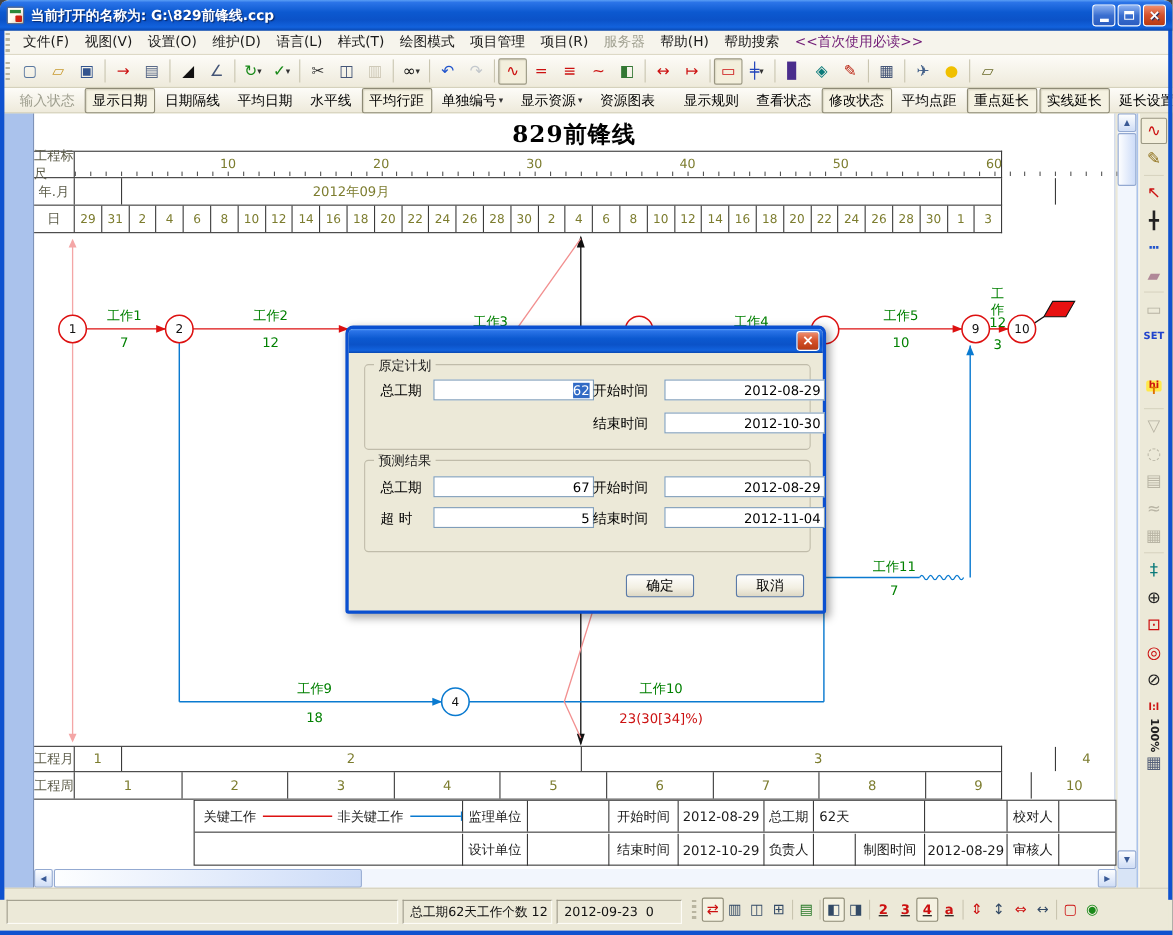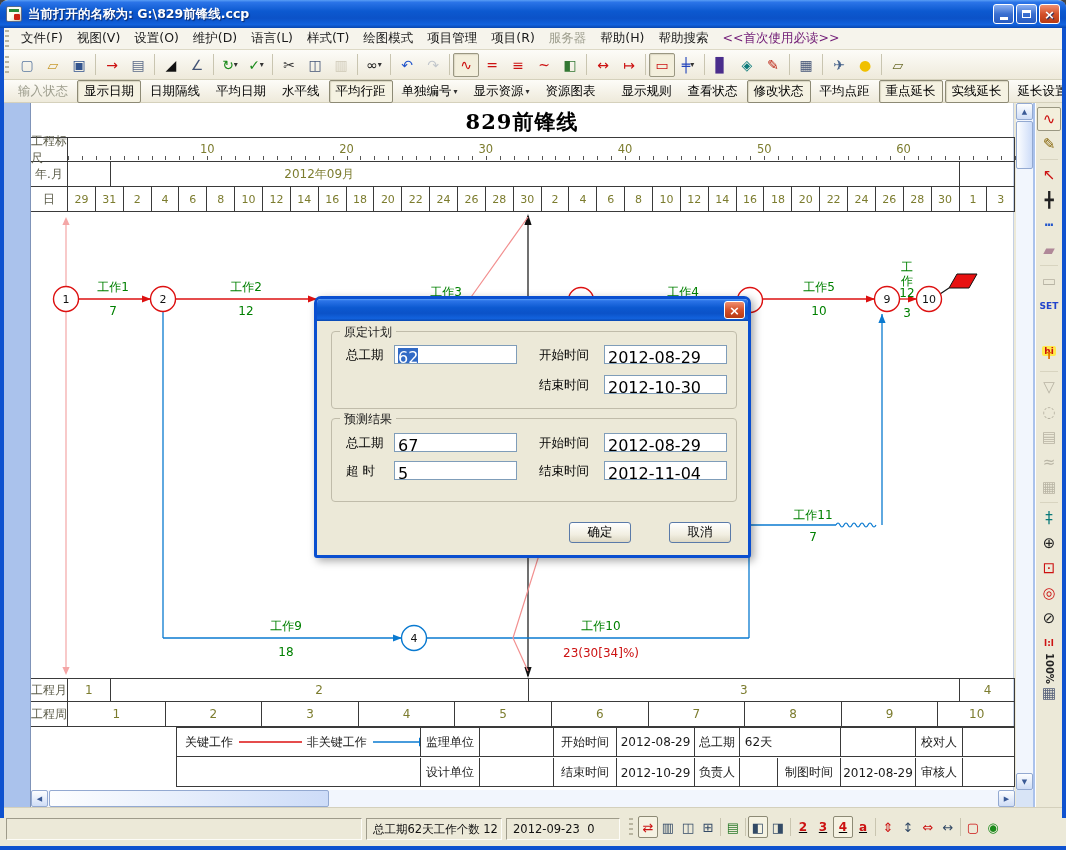--- a/index.html
+++ b/index.html
@@ -48,21 +48,21 @@
   .t2btn.disabled { color:#9e9e8e; }
   .t2btn .caret { font-size:8px; color:#333; }
 
   
   .strip { position:absolute; background:#aac2ec; }
   .canvas { position:absolute; left:30px; top:103px; width:984px; height:704px; background:#fff;
     border-left:1px solid #7f93b8; border-right:1px solid #c3cfe4; z-index:10; }
   .chart-title { position:absolute; left:0; right:0; top:5px; text-align:center;
     font-family:"DejaVu Serif",serif; font-size:21px; font-weight:bold; letter-spacing:1px; }
 
-  .tt-row, .br-row { position:absolute; left:0; width:984px; }
+  .tt-row, .br-row { position:absolute; left:0; width:880px; }
   .cell-label { position:absolute; left:0; top:0; bottom:0; width:37px; border-right:1px solid #3a3a3a;
     display:flex; align-items:center; justify-content:center; font-size:12px; color:#5d5d4a; }
   .tick { position:absolute; bottom:1px; width:1px; height:4px; background:#555; }
   .ruler-num { position:absolute; top:4px; transform:translateX(-50%); font-size:11.5px; color:#7c7c2e; }
   .span-cell { position:absolute; top:0; bottom:0; display:flex; align-items:center; justify-content:center;
     font-size:12px; color:#7c7c2e; border-left:1px solid #3a3a3a; overflow:hidden; }
   .span-cell.first { border-left:none; }
   .day-flex { position:absolute; left:37px; right:0; top:0; bottom:0; display:flex; }
   .day-cell { flex:1; border-left:1px solid #3a3a3a; display:flex; align-items:center; justify-content:center;
     font-size:11px; color:#7c7c2e; }
@@ -110,22 +110,22 @@
   .dialog { position:absolute; left:283px; top:193px; width:437px; height:262px; background:#ece9d8;
     border:3px solid #0a4fd0; border-radius:7px 7px 3px 3px; box-shadow:3px 3px 8px rgba(0,0,0,0.35); z-index:30; }
   .dlg-title { position:absolute; left:0; top:0; width:431px; height:22px; border-radius:4px 4px 0 0;
     background:linear-gradient(180deg,#5a9ef5 0%,#2b74e8 8%,#0c59d0 40%,#0b52c8 65%,#1262dd 88%,#0947b0 100%); }
   .dlg-close { position:absolute; right:3px; top:2px; width:21px; height:18px; border:1px solid #fff; border-radius:3px;
     background:linear-gradient(180deg,#f09070,#d4502a 50%,#b83a12); color:#fff; font-weight:bold; font-size:13px;
     display:flex; align-items:center; justify-content:center; }
   .grp { position:absolute; border:1px solid #c0bcaa; border-radius:4px; }
   .grp-label { position:absolute; top:-8px; left:8px; background:#ece9d8; padding:0 4px; font-size:12px; color:#1a1a1a; }
   .fl { position:absolute; font-size:12.5px; color:#000; white-space:nowrap; }
-  .fi { position:absolute; width:123px; height:19px; background:#fff; border:1px solid #7f9db9; font-size:16px;
-    padding:2px 3px; color:#000; white-space:nowrap; overflow:hidden; }
+  .fi { position:absolute; width:146px; height:19px; background:#fff; border:1px solid #7f9db9; font-size:12px;
+    padding:2px 3px; color:#000; white-space:nowrap; overflow:hidden;text-align:right; }
   .fi .sel { background:#316ac5; color:#fff; }
   .dlg-btn { position:absolute; width:62px; height:21px; border:1px solid #5a7aa8; border-radius:3px;
     background:linear-gradient(180deg,#fefefe,#f2efe2 60%,#ddd8c4); font-size:12.5px;
     display:flex; align-items:center; justify-content:center; }
 </style>
 </head>
 <body>
 
 <div class="window">
 

